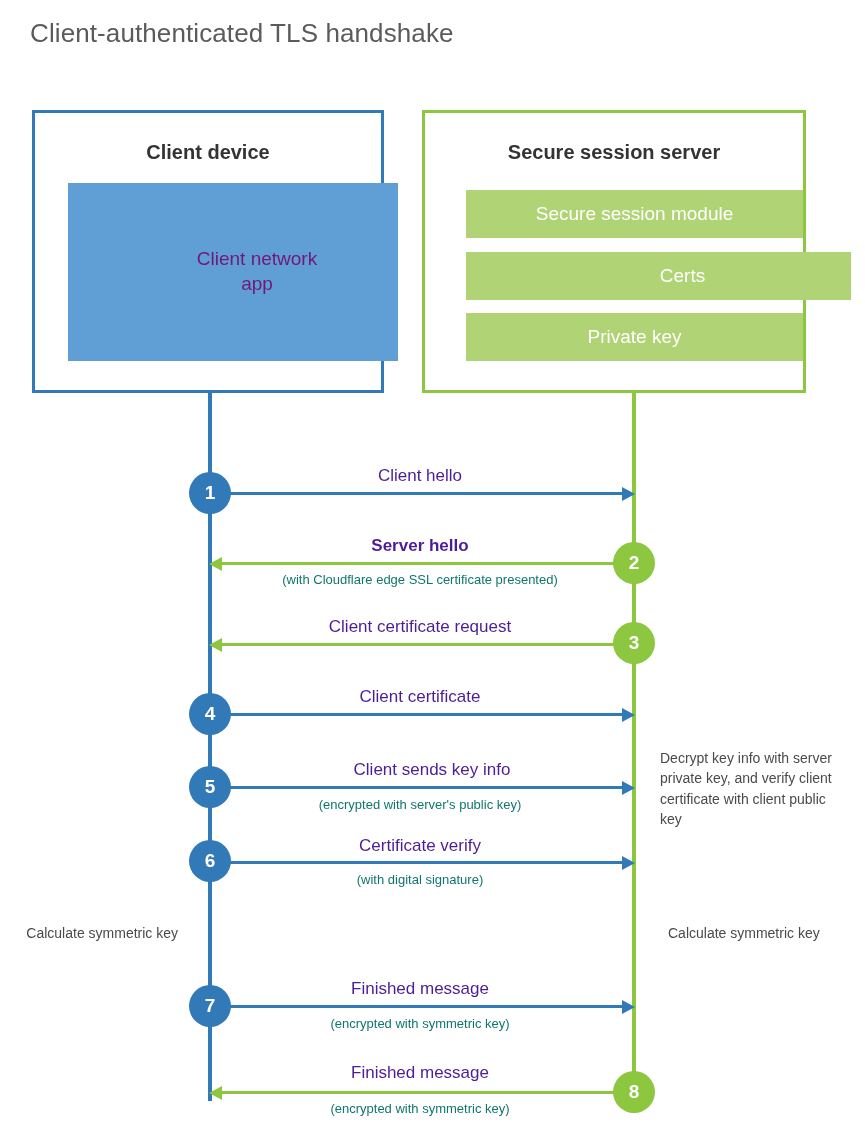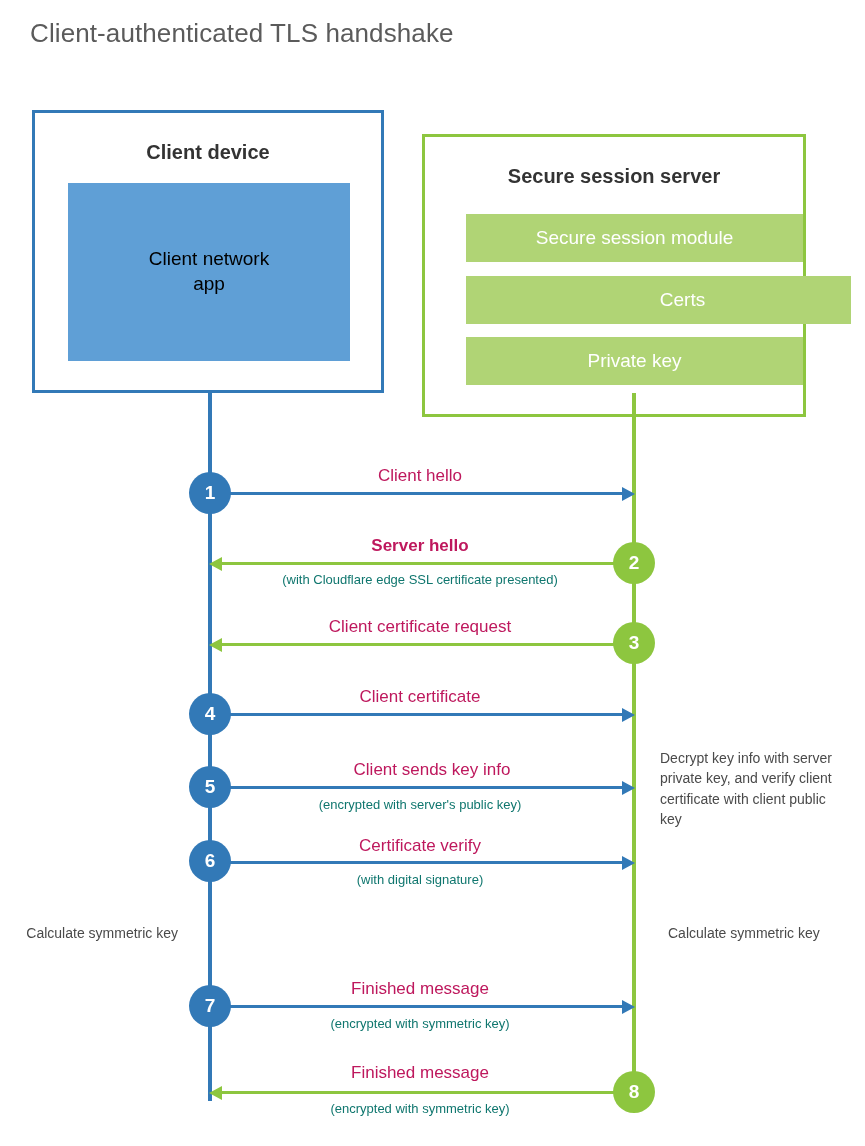--- a/index.html
+++ b/index.html
@@ -43,48 +43,48 @@
     width: 352px;
     height: 283px;
     border: 3px solid #3279b7;
   }
   #server-box {
     left: 422px;
     top: 110px;
     width: 384px;
     height: 283px;
     border: 3px solid #8dc63f;
-    margin-top: 24px;
   }
   .party-title {
     position: absolute;
     top: 28px;
     left: 0;
     width: 100%;
     text-align: center;
     font-size: 20px;
     font-weight: bold;
     color: #333333;
   }
 
   
   #client-app {
     position: absolute;
     left: 33px;
     top: 70px;
     width: 282px;
     height: 178px;
     background: #5f9fd6;
-    color: #000000;
+    color: #701a75;
     font-size: 19px;
     display: flex;
     align-items: center;
     justify-content: center;
     text-align: center;
     line-height: 1.3;
+    padding-left: 48px;
   }
 
   
   .server-bar {
     position: absolute;
     left: 41px;
     width: 337px;
     height: 48px;
     background: #b0d475;
     color: #ffffff;
@@ -148,21 +148,21 @@
     border-bottom: 7px solid transparent;
   }
   .arrow-head.right.blue  { border-left: 13px solid #3279b7; }
   .arrow-head.left.green  { border-right: 13px solid #8dc63f; }
 
   
   .step-label {
     position: absolute;
     text-align: center;
     font-size: 17px;
-    color: #be185d;
+    color: #4c1d95;
     white-space: nowrap;
   }
   .step-sublabel {
     position: absolute;
     text-align: center;
     font-size: 13px;
     color: #0f766e;
     white-space: nowrap;
   }
 

